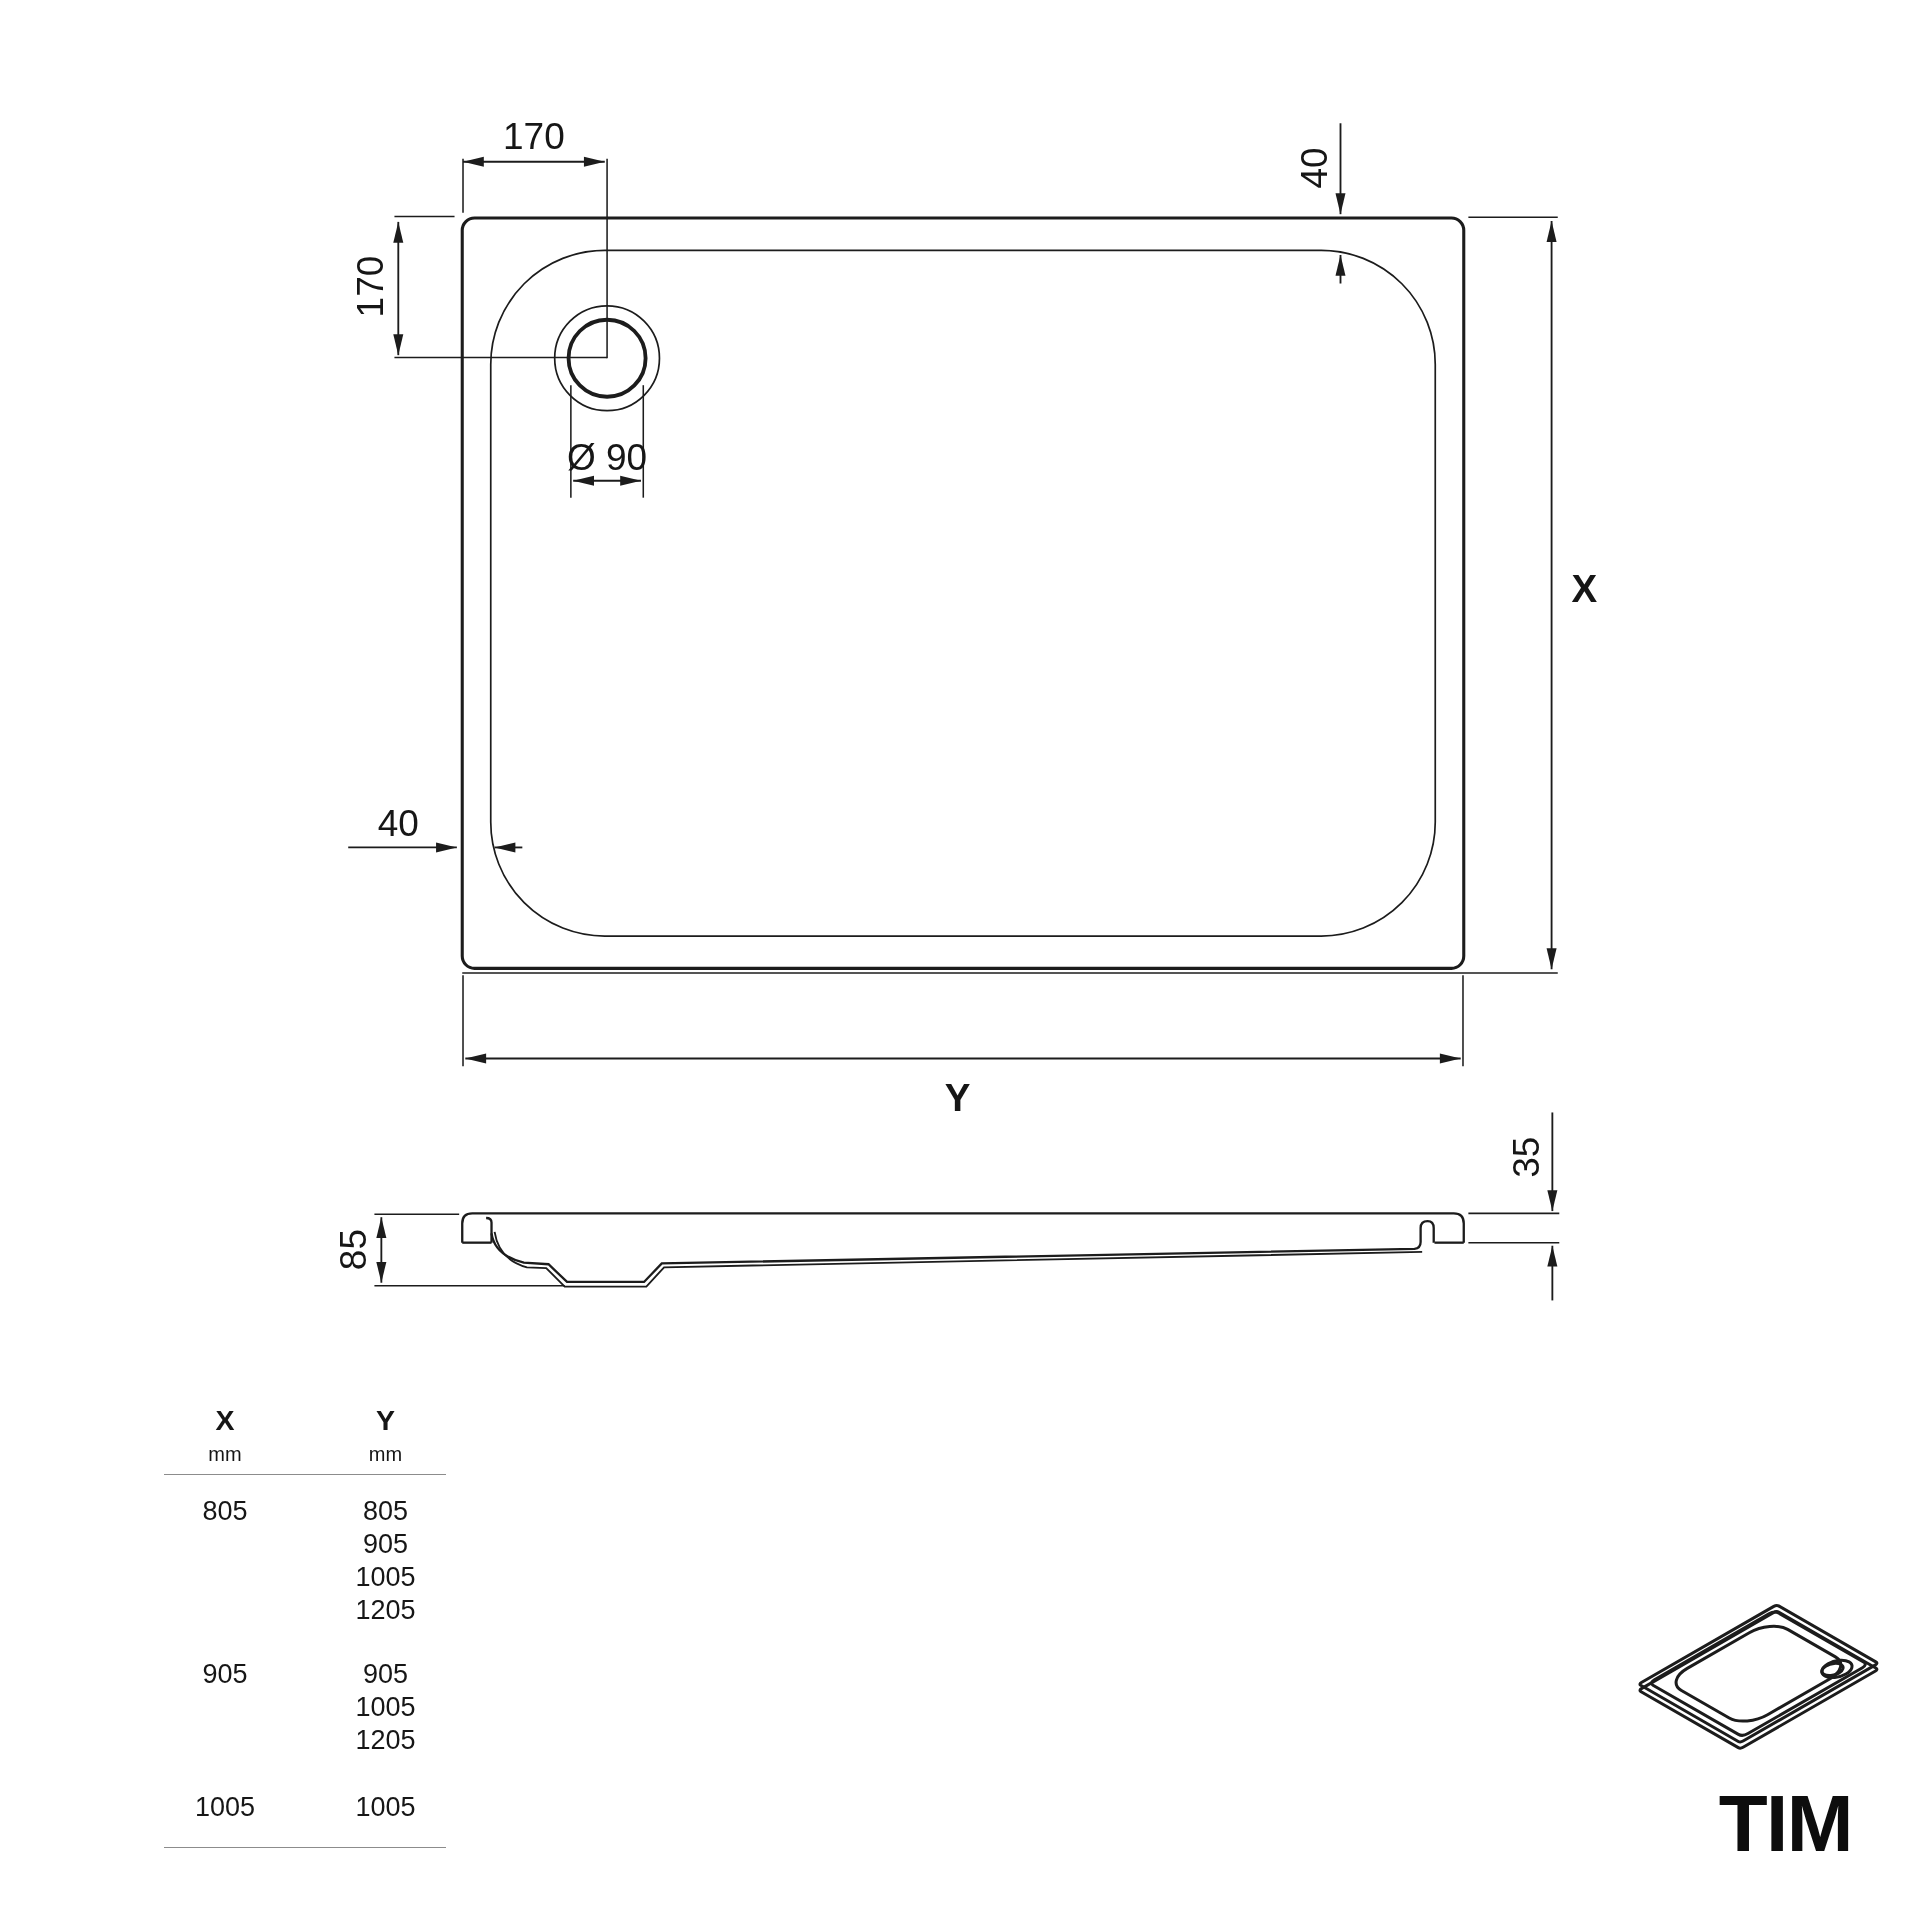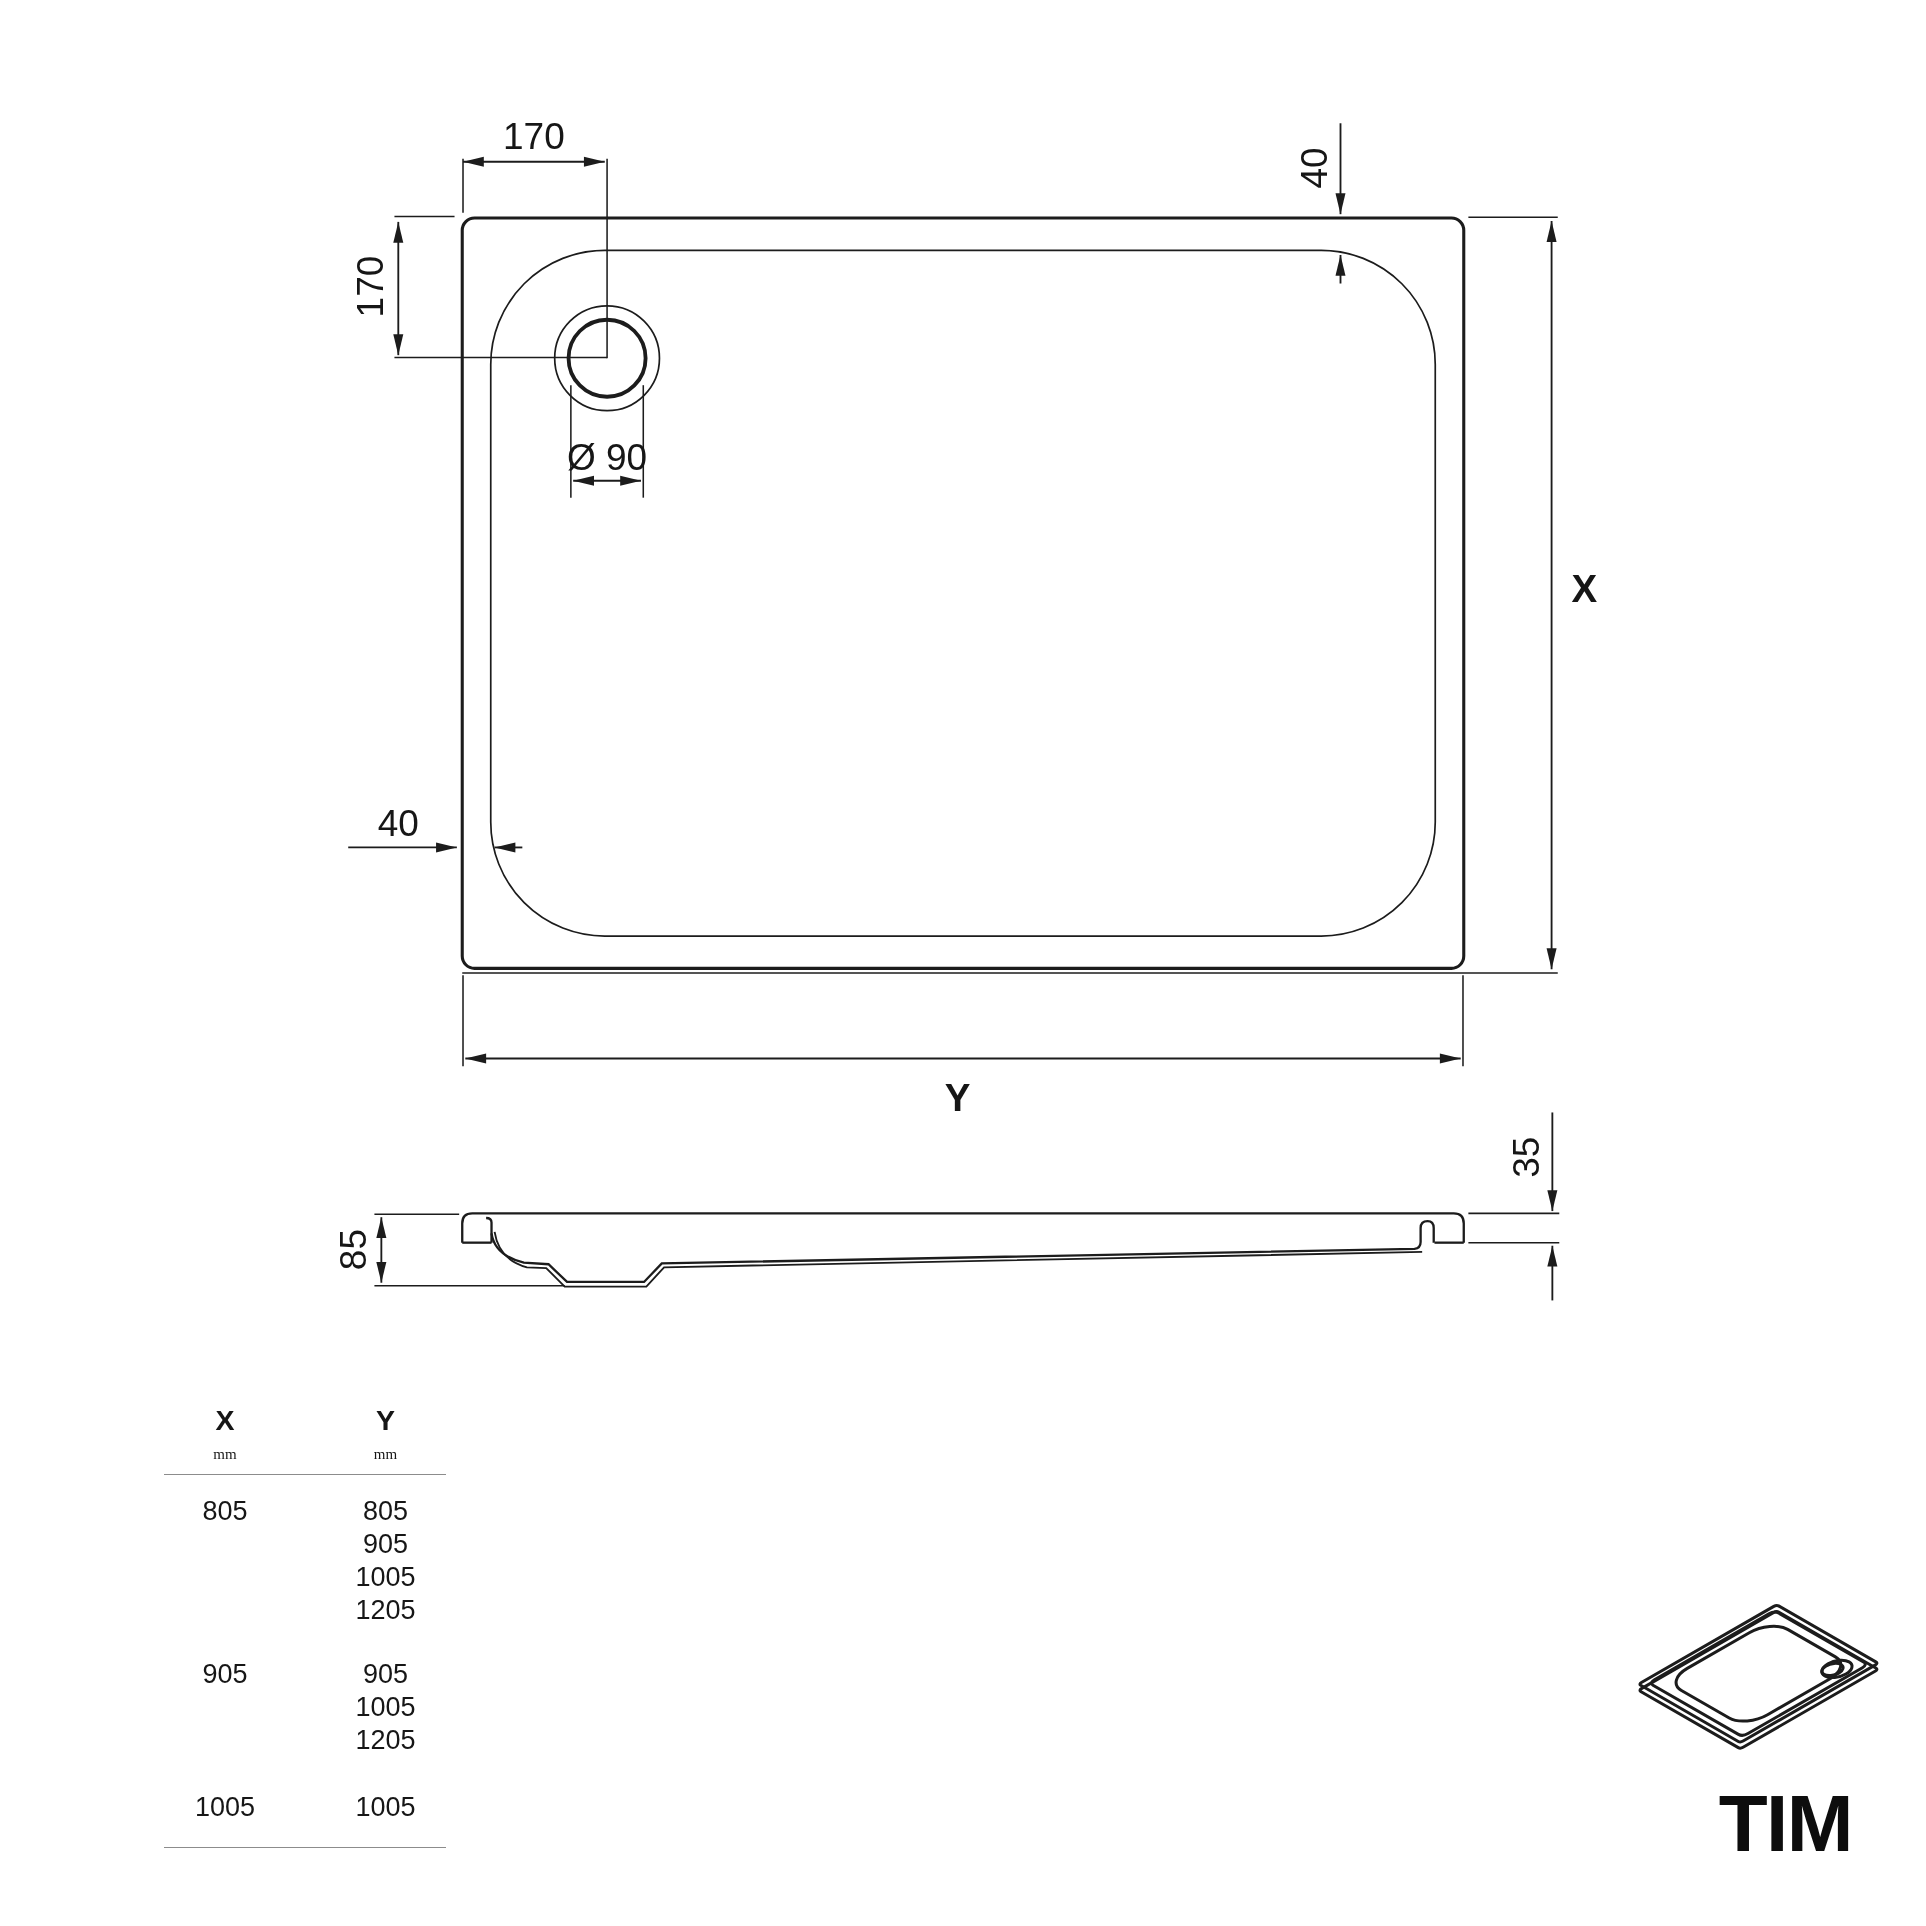--- a/index.html
+++ b/index.html
@@ -14,21 +14,21 @@
 
   
   .size-table{
     position:absolute;left:164px;top:1401px;width:282px;
     color:#161616;
   }
   .thead{display:flex;}
   .thead .col-x{width:122px;text-align:center;}
   .thead .col-y{flex:1;padding-left:39px;text-align:center;}
   .thead .h{font-size:28.5px;font-weight:bold;line-height:39px;}
-  .thead .u{font-size:15px;line-height:28px;font-family:Liberation Serif, serif;}
+  .thead .u{font-size:20px;line-height:28px;}
   .rule{height:0;border-top:1.5px solid #8c8c8c;margin-top:6.2px;}
   .tgroup{margin-top:20px;}
   .tgroup.g2{margin-top:31px;}
   .tgroup.g3{margin-top:34px;}
   .trow{display:flex;line-height:33px;font-size:27px;}
   .trow .cx{width:122px;text-align:center;}
   .trow .cy{flex:1;padding-left:39px;text-align:center;}
   .rule.bottom{margin-top:23px;}
 
   

